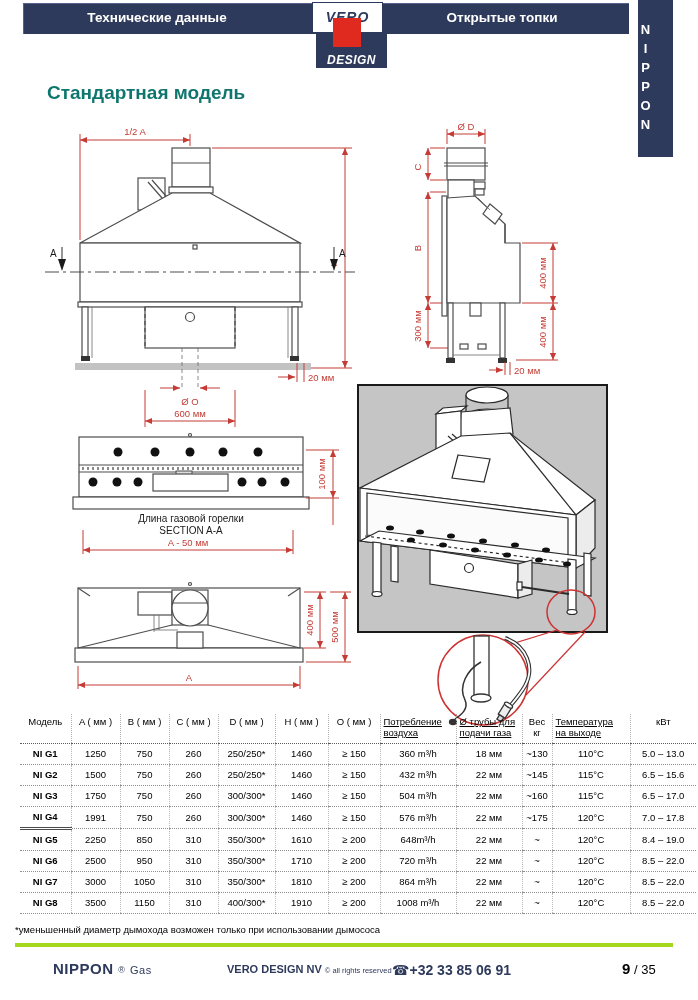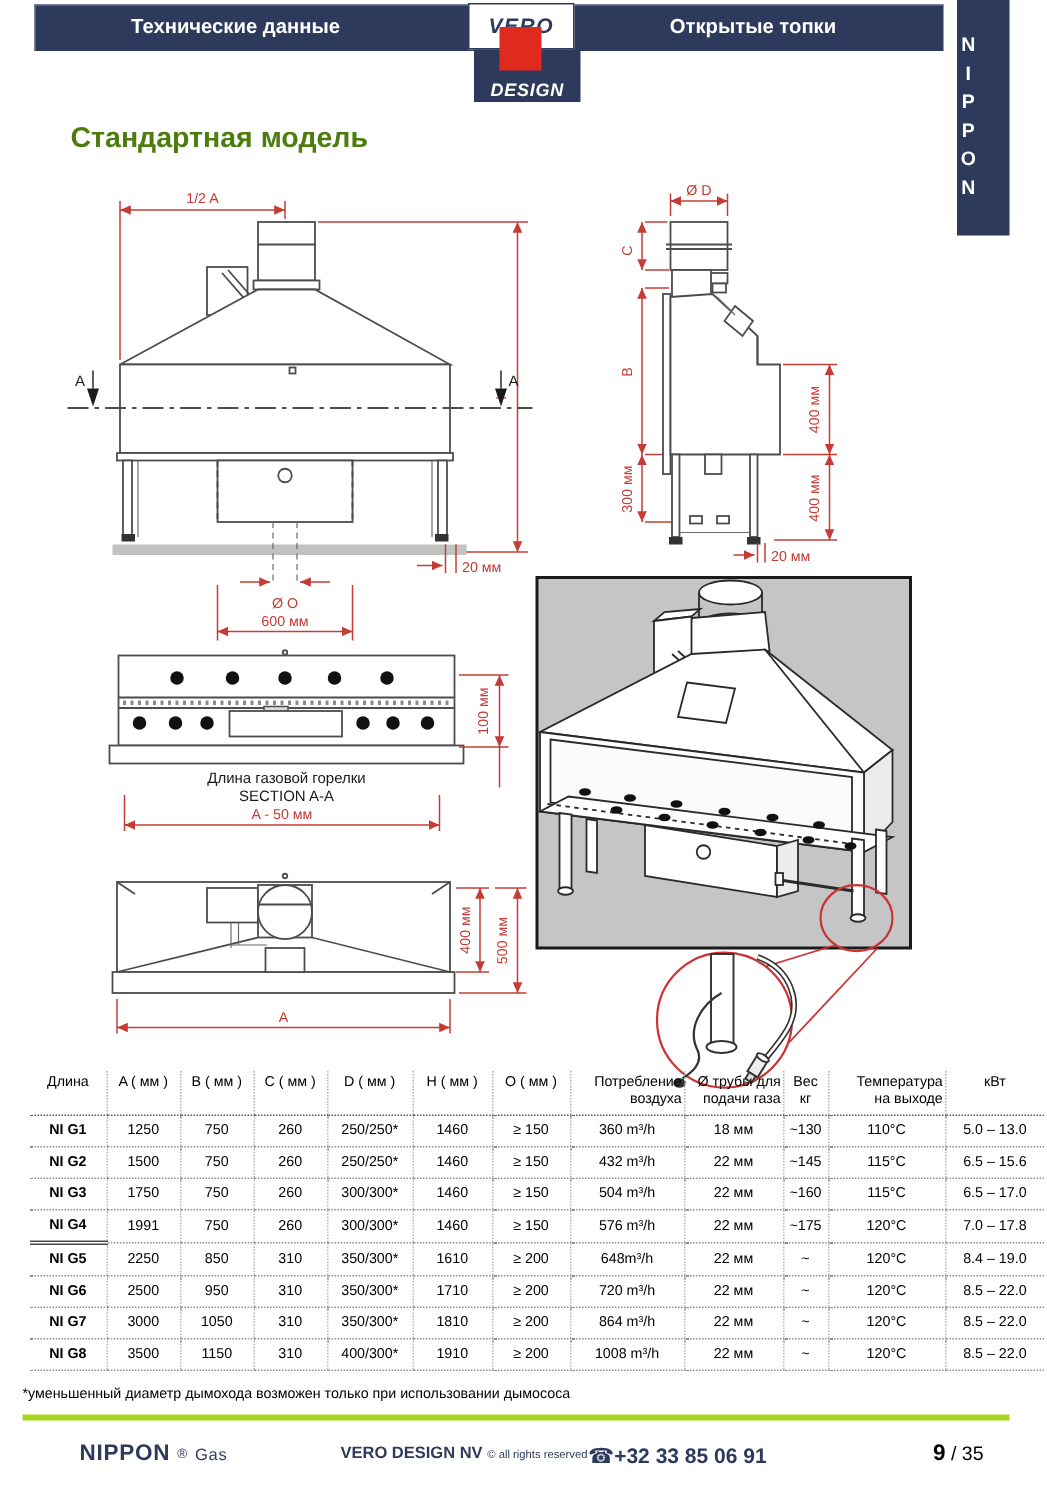--- a/index.html
+++ b/index.html
@@ -15,40 +15,40 @@
   .logo{position:absolute;left:312px;top:2px;width:71px;height:66px;z-index:3;font-style:italic;}
   .logo .vero{position:absolute;left:0;top:0;width:71px;height:31px;background:#fff;
            border:1px solid #2e3a5c;box-sizing:border-box;text-align:center;
            font-weight:bold;font-size:14px;color:#2e3a5c;line-height:29px;letter-spacing:1px;}
   .logo .design{position:absolute;left:4px;top:31px;width:71px;height:35px;background:#2e3a5c;
            text-align:center;font-weight:bold;font-size:12px;color:#fff;line-height:54px;letter-spacing:.5px;}
   .logo .red-square{position:absolute;left:21px;top:16px;width:28px;height:29px;background:#e02a20;z-index:4;}
   .nippon-bar{position:absolute;left:638px;top:0;width:35px;height:157px;background:#2e3a5c;}
   .nippon-letters{writing-mode:vertical-lr;text-orientation:upright;color:#fff;font-weight:bold;
            font-size:13px;letter-spacing:4px;margin:22px auto 0 auto;display:block;text-align:center;width:100%;}
-  .page-title{position:absolute;left:47px;top:82px;font-size:19px;font-weight:bold;color:#4d7c0f;}
+  .page-title{position:absolute;left:47px;top:82px;font-size:19px;font-weight:bold;color:#0f766e;}
 
   
   svg{position:absolute;overflow:visible;}
   .ln{stroke:#4d4d4d;stroke-width:1.2;fill:none;}
   .lnw{stroke:#4d4d4d;stroke-width:1.2;fill:#fff;}
   .lnt{stroke:#6a6a6a;stroke-width:.8;fill:none;}
   .dim{stroke:#c43c35;stroke-width:1;fill:none;}
   .dimt{fill:#c43c35;font-size:9.5px;font-family:"Liberation Sans","DejaVu Sans",sans-serif;}
   .blkt{fill:#1a1a1a;font-size:10px;font-family:"Liberation Sans","DejaVu Sans",sans-serif;}
   .dash{stroke-dasharray:4 3;}
   .dashdot{stroke-dasharray:14 4 3 4;}
 
   
   .spec-table{position:absolute;left:20px;top:714px;width:676px;border-collapse:collapse;
           table-layout:fixed;font-size:9.5px;color:#000;}
   .spec-table th{font-weight:normal;text-align:center;vertical-align:top;padding:3px 1px 4px 1px;
           border-bottom:1px dotted #5a5a5a;border-left:1px dotted #b0b0b0;white-space:pre-line;line-height:1.15;}
   .spec-table th:first-child{border-left:none;}
-  .spec-table th.al{text-align:right;padding-left:3px;}
+  .spec-table th.al{text-align:left;padding-left:3px;text-decoration:underline;}
   .spec-table td{text-align:center;height:18px;border-bottom:1px dotted #8f8f8f;
           border-left:1px dotted #b8b8b8;padding:1px 0;}
   .spec-table td:first-child{border-left:none;font-weight:bold;}
   .spec-table tr.divider-after td:first-child{border-bottom:3px double #4a4a4a;}
   .footnote{position:absolute;left:15px;top:924px;font-size:9.5px;color:#000;}
 
   
   .green-line{position:absolute;left:15px;top:943px;width:658px;height:4px;background:#a6d821;}
   .footer{position:absolute;left:0;top:957px;width:698px;height:28px;color:#2e3a5c;}
   .f-brand{position:absolute;left:53px;top:3px;font-size:15px;font-weight:bold;letter-spacing:.5px;}
@@ -365,21 +365,21 @@
       <col style="width: 53px;">
       <col style="width: 52px;">
       <col style="width: 76px;">
       <col style="width: 66px;">
       <col style="width: 30px;">
       <col style="width: 78px;">
       <col style="width: 66px;">
     </colgroup>
   <thead>
       <tr id="thead-row">
-        <th>Длина</th>
+        <th>Модель</th>
         <th>A ( мм )</th>
         <th>B ( мм )</th>
         <th>C ( мм )</th>
         <th>D ( мм )</th>
         <th>H ( мм )</th>
         <th>O ( мм )</th>
         <th class="al">Потребление
 воздуха</th>
         <th class="al">Ø трубы для
 подачи газа</th>

